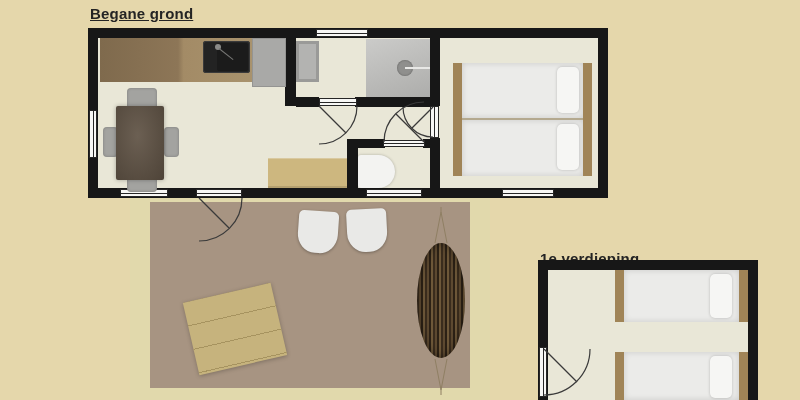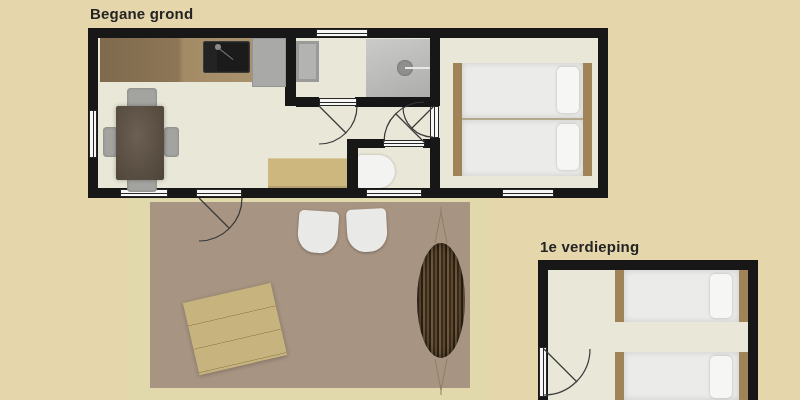--- a/index.html
+++ b/index.html
@@ -25,21 +25,21 @@
   .mattress{position:absolute;background:#ebebe9;box-shadow:inset 0 0 6px rgba(0,0,0,.14);}
   .pillow{position:absolute;background:#f6f6f4;border-radius:5px;box-shadow:0 0 3px rgba(0,0,0,.22);}
   .chair-gray{position:absolute;background:#a3a3a0;border-radius:4px;box-shadow:inset 0 0 3px rgba(0,0,0,.25);}
   svg.overlay{position:absolute;left:0;top:0;pointer-events:none;}
 </style>
 </head>
 <body>
 
 <div id="canvas">
 
-  <div class="title" style="left:90px;top:5px;">Begane grond</div>
+  <div class="title" style="left:90px;top:5px;text-decoration:underline;">Begane grond</div>
 
   <div>
 
     <div class="wall" style="left:88px;top:28px;width:520px;height:170px;"></div>
     <div class="floor" style="left:98px;top:38px;width:500px;height:150px;"></div>
 
     <div class="wall" style="left:285px;top:28px;width:11px;height:78px;"></div>
     <div class="wall" style="left:296px;top:97px;width:23px;height:10px;"></div>
     <div class="wall" style="left:355px;top:97px;width:75px;height:10px;"></div>
     <div class="wall" style="left:430px;top:28px;width:10px;height:78px;"></div>
@@ -113,21 +113,21 @@
     <div class="abs" style="left:298px;top:211px;width:40px;height:42px;transform:rotate(4deg);
                 background:#e9e9e7;border-radius:5px 5px 45% 45%;box-shadow:0 1px 3px rgba(0,0,0,.3);"></div>
     <div class="abs" style="left:347px;top:209px;width:40px;height:43px;transform:rotate(-3deg);
                 background:#e9e9e7;border-radius:5px 5px 45% 45%;box-shadow:0 1px 3px rgba(0,0,0,.3);"></div>
 
     <div class="abs" style="left:417px;top:243px;width:48px;height:115px;border-radius:50%;
                 background:repeating-linear-gradient(90deg,#3a2c1d 0 2px,#5d4930 2px 4px,#2c2115 4px 6px,#6e5839 6px 8px);
                 box-shadow:inset 0 0 8px rgba(0,0,0,.45);"></div>
   </div>
 
-  <div class="title" style="left:540px;top:238px;">1e verdieping</div>
+  <div class="title" style="left:540px;top:250px;">1e verdieping</div>
 
   <div>
     <div class="wall" style="left:538px;top:260px;width:220px;height:140px;"></div>
     <div class="floor" style="left:548px;top:270px;width:200px;height:130px;"></div>
     <div class="winv" style="left:539px;top:347px;width:8px;height:50px;"></div>
 
     <div>
       <div class="wood" style="left:615px;top:270px;width:9px;height:52px;"></div>
       <div class="wood" style="left:739px;top:270px;width:9px;height:52px;"></div>
       <div class="mattress" style="left:624px;top:270px;width:115px;height:52px;"></div>

